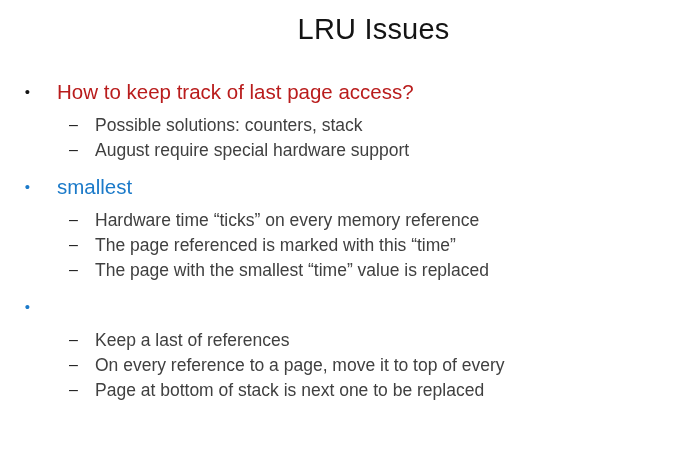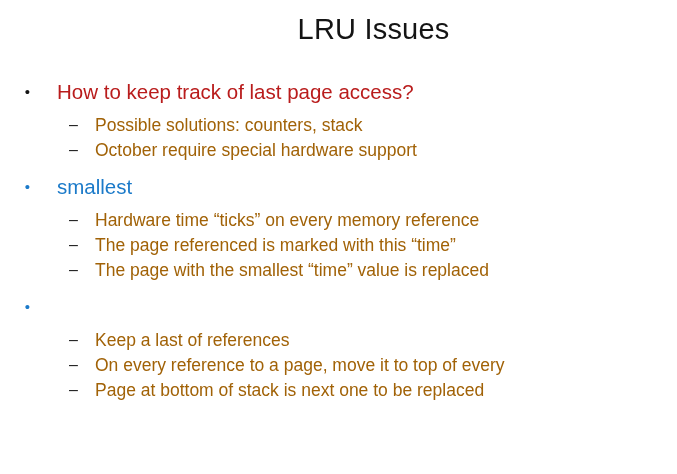--- a/index.html
+++ b/index.html
@@ -91,21 +91,21 @@
     font-size: 16px;
     line-height: 24px;
     color: #1d1d1d;
   }
   .lvl2 .marker-gap {
     flex: 0 0 17px;
   }
   .lvl2 .text {
     font-size: 17.5px;
     line-height: 24px;
-    color: #a16207;
+    color: #404040;
   }
 
   .group-gap-top {
     height: 10px;
   }
   .group-gap-small {
     height: 6px;
   }
 </style>
 </head>
@@ -127,21 +127,21 @@
 
     <div class="bullet-row lvl2">
       <span class="marker">–</span>
       <span class="marker-gap"></span>
       <span class="text">Possible solutions: counters, stack</span>
     </div>
 
     <div class="bullet-row lvl2">
       <span class="marker">–</span>
       <span class="marker-gap"></span>
-      <span class="text">October require special hardware support</span>
+      <span class="text">August require special hardware support</span>
     </div>
 
     <div class="group-gap-top"></div>
 
     <div class="bullet-row lvl1 accent">
       <span class="marker">•</span>
       <span class="marker-gap"></span>
       <span class="text">smallest</span>
     </div>
 

